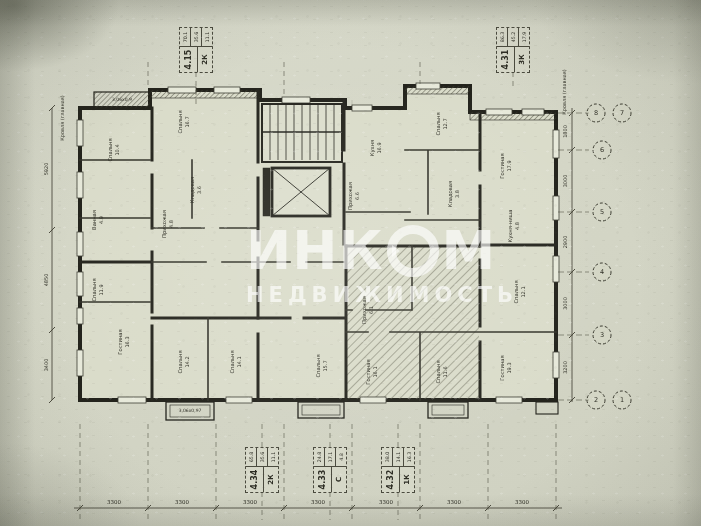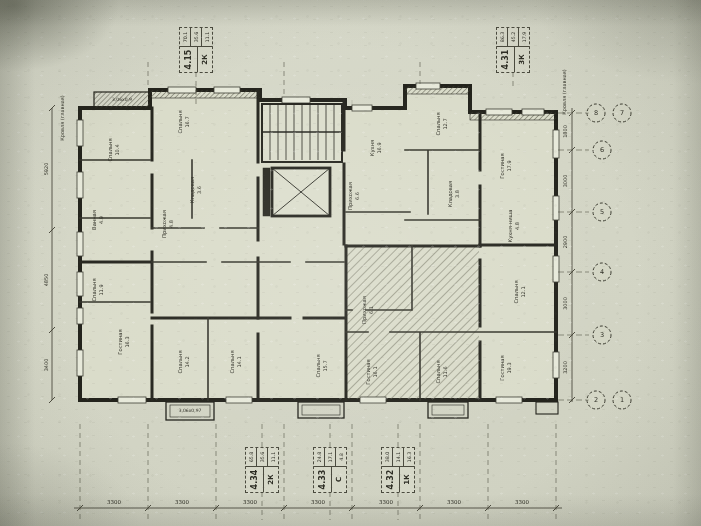--- a/index.html
+++ b/index.html
@@ -325,16 +325,24 @@
       <div class="co-num">4.32</div>
       <div class="co-type">1К</div>
     </div>
     <div class="co-col-areas">
       <div class="co-area">38.0</div>
       <div class="co-area">14.1</div>
       <div class="co-area">16.3</div>
     </div>
   </div>
 
+  <div class="wm">
+    <div class="wm-line1">
+      <span>ИНК</span>
+      <span class="wm-ring"></span>
+      <span>М</span>
+    </div>
+    <div class="wm-line2">НЕДВИЖИМОСТЬ</div>
+  </div>
 
   <div class="grain"></div>
   <div class="shade"></div>
 </div>
 
 </body></html>

